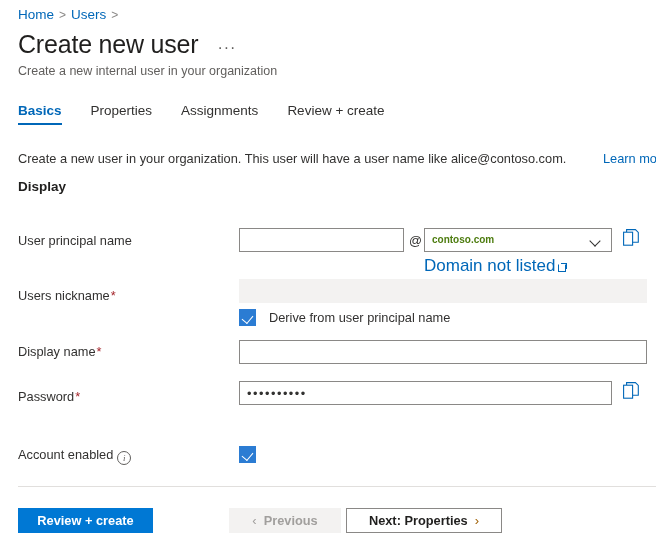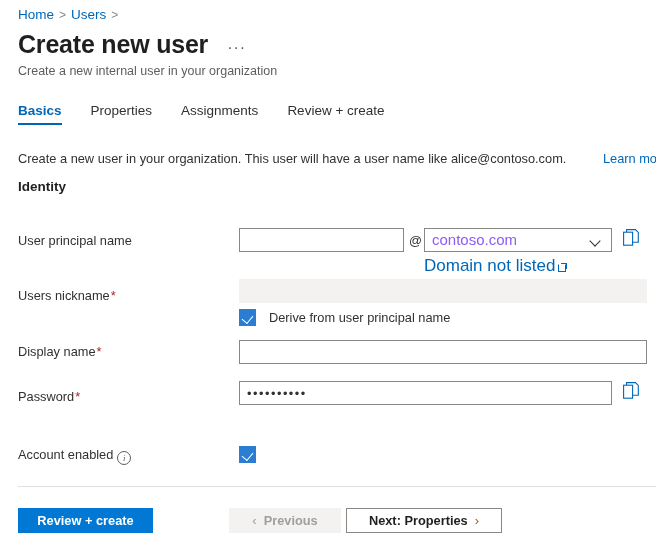--- a/index.html
+++ b/index.html
@@ -45,21 +45,21 @@
   
   .title-row {
     position: absolute;
     left: 18px;
     top: 29px;
     display: flex;
     align-items: center;
   }
   .page-title {
     font-size: 25px;
-    font-weight: bold;
+    font-weight: normal;
     letter-spacing: -0.2px;
     color: #201f1e;
     line-height: 30px;
   }
   .ellipsis-btn {
     margin-left: 19px;
     color: #605e5c;
     font-size: 16px;
     letter-spacing: 1px;
     line-height: 10px;
@@ -219,23 +219,24 @@
     border: 1px solid #8a8886;
     background: #ffffff;
     height: 24px;
     display: flex;
     align-items: center;
     padding: 0 6px 0 7px;
     cursor: pointer;
   }
   .combo .val {
     flex: 1;
-    font-size: 15px;
-    color: #8b5cf6;
+    font-size: 10px;
+    color: #4d7c0f;
     line-height: 22px;
+    font-weight: bold;
   }
   .chev {
     width: 11px;
     height: 11px;
     position: relative;
     margin-right: 4px;
   }
   .chev:before {
     content: "";
     position: absolute;
@@ -362,21 +363,21 @@
     <div class="tab">Properties</div>
     <div class="tab">Assignments</div>
     <div class="tab">Review + create</div>
   </div>
 
   <div class="desc">
     <span>Create a new user in your organization. This user will have a user name like alice@contoso.com.</span>
     <a class="link">Learn more</a><span class="ext-icon"></span>
   </div>
 
-  <div class="section-head">Identity</div>
+  <div class="section-head">Display</div>
 
   <div class="form-label" style="top:233px;">
     <span>User principal name</span>
   </div>
   <input class="txtbox" style="left: 239px; top: 228px; width: 165px;" type="text" value="">
   <div class="at-sign" style="left:409px; top:233px;">@</div>
   <div class="combo" style="left:424px; top:228px; width:188px;">
     <span class="val">contoso.com</span>
     <span class="chev"></span>
   </div>

